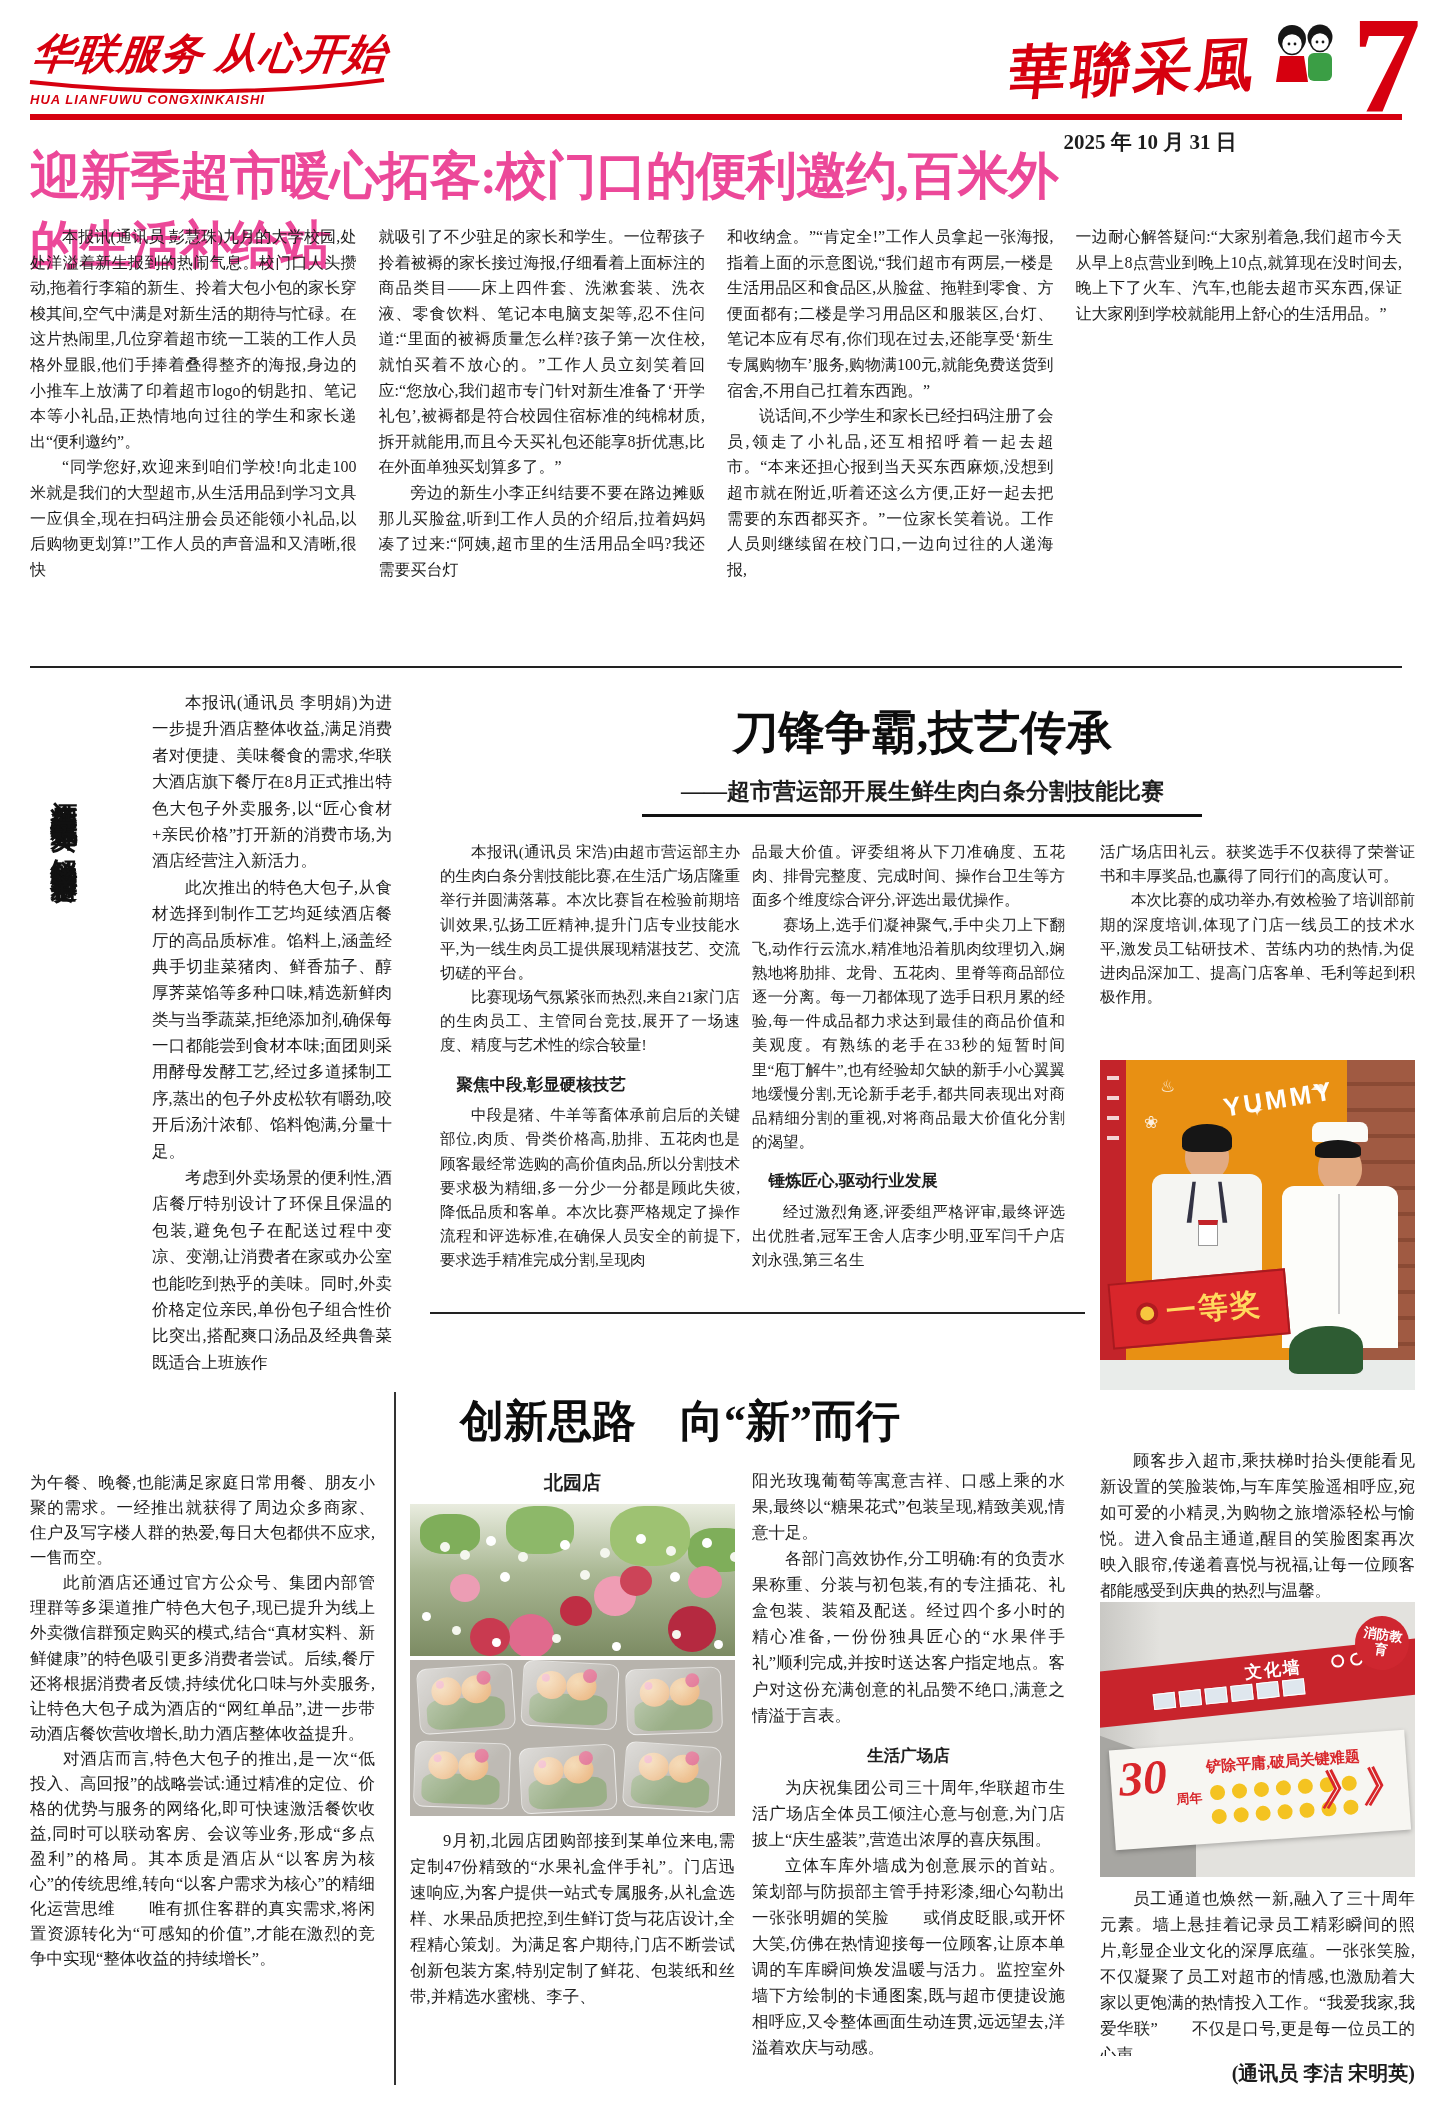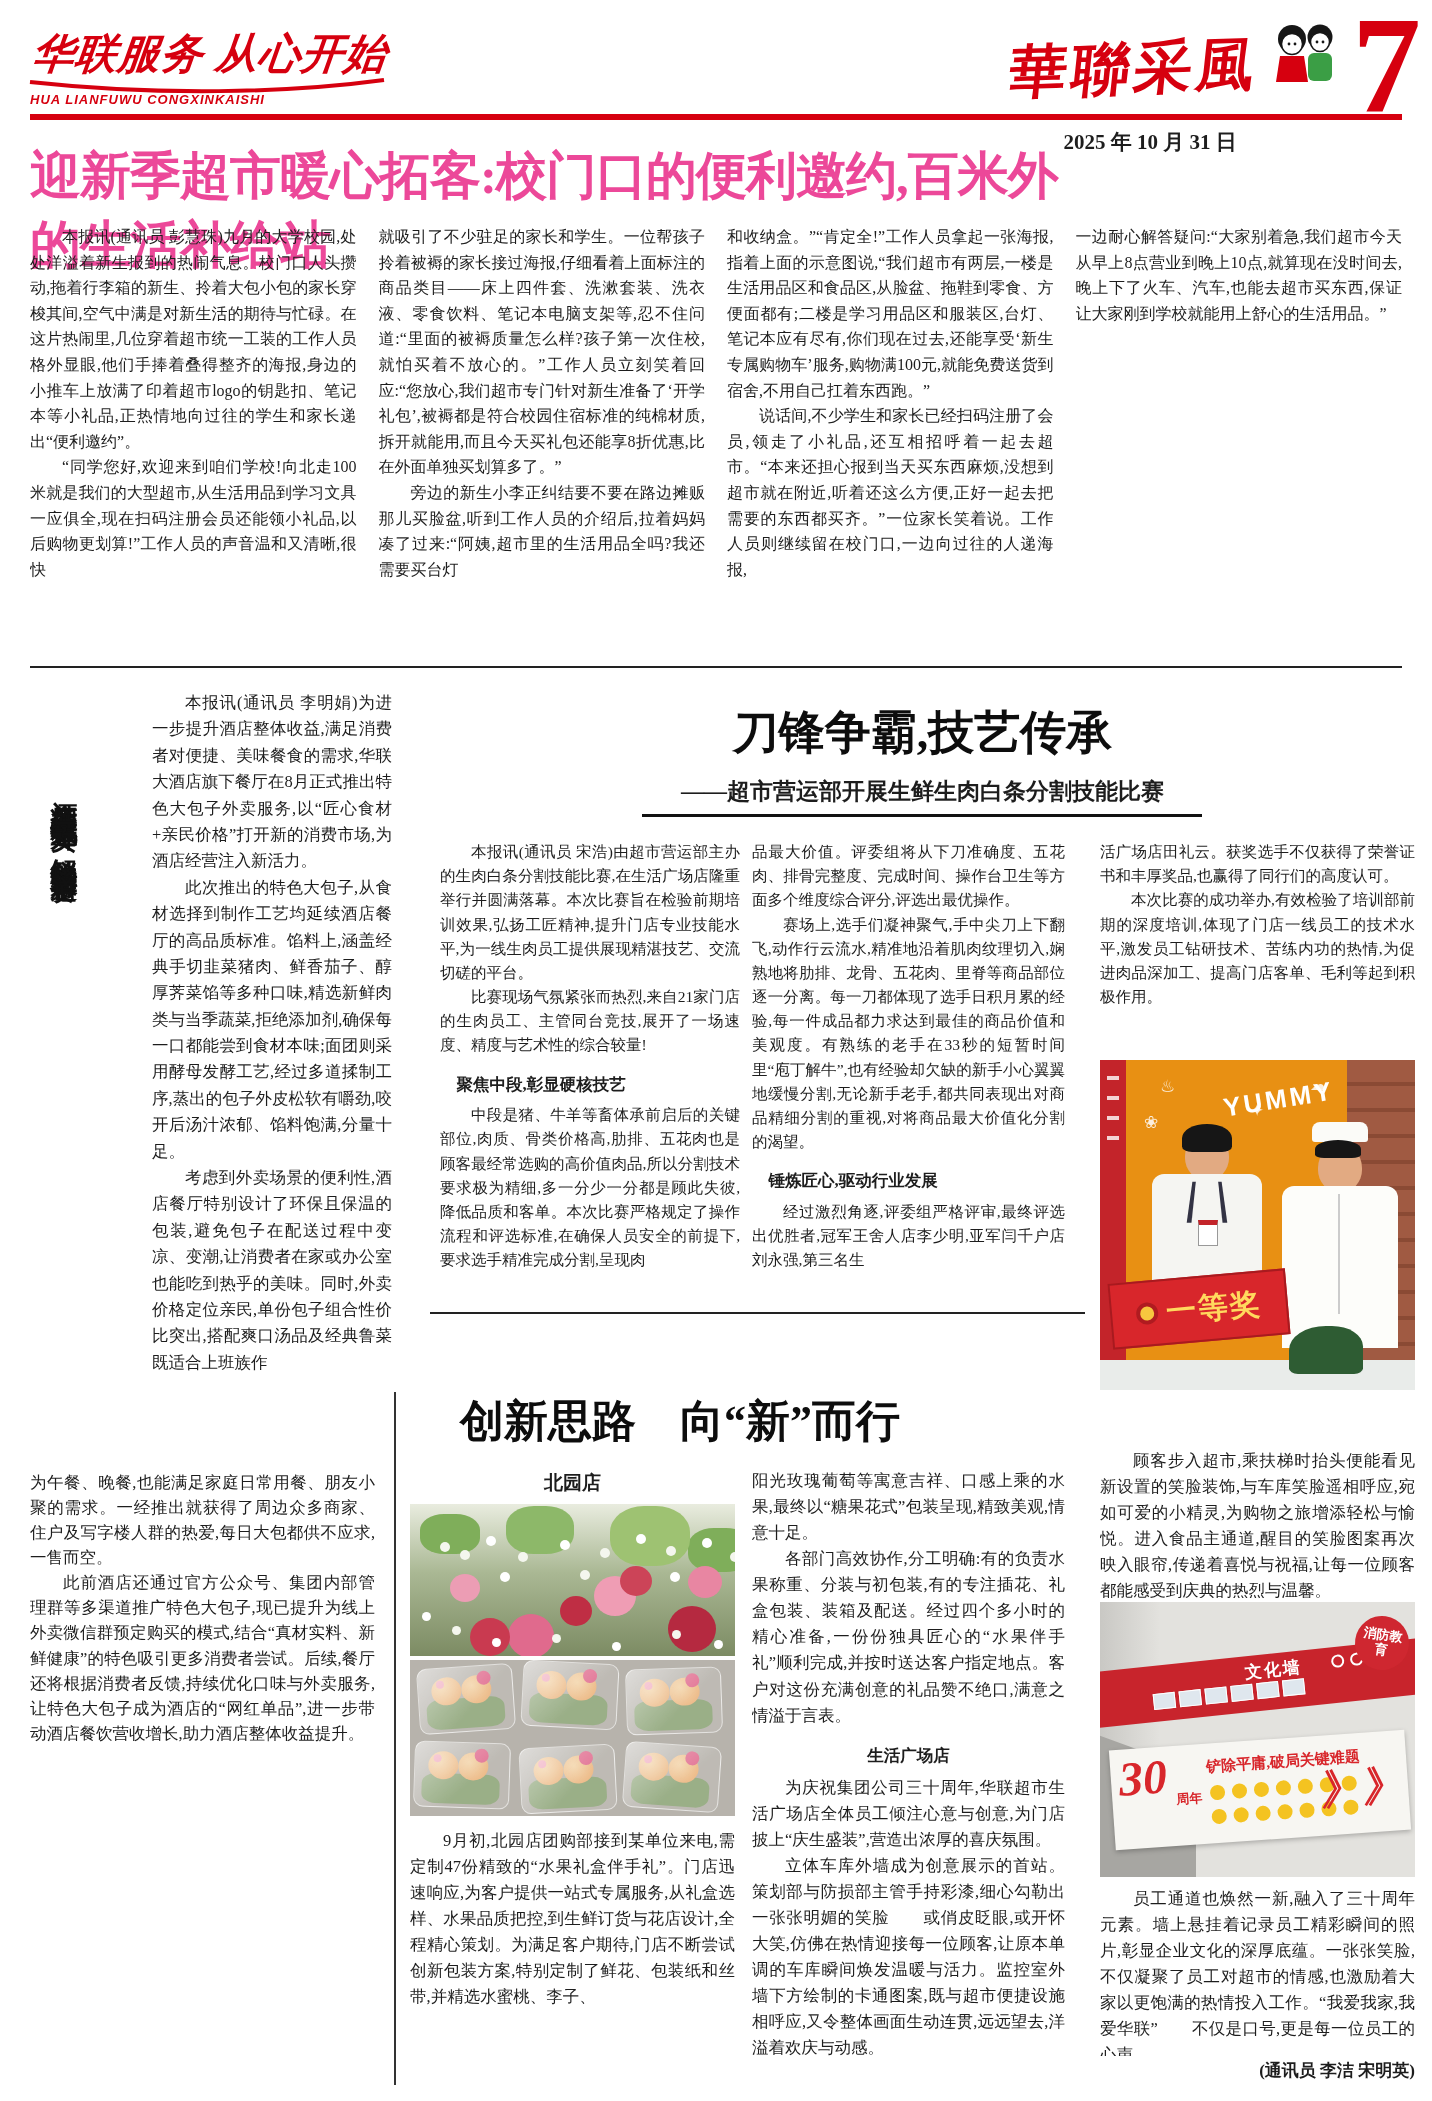--- a/index.html
+++ b/index.html
@@ -122,21 +122,21 @@
   .cw-band { position:absolute; left:12px; top:138px; width:296px; height:100px; background:#f7f6f2;
              transform:rotate(-4deg); box-shadow:0 2px 5px rgba(0,0,0,.25); }
   .cw-30 { position:absolute; left:8px; top:6px; color:#d8262b; font-size:48px; font-weight:900; font-style:italic; line-height:1; }
   .cw-zhou { position:absolute; left:64px; top:44px; color:#d8262b; font-size:13px; font-weight:bold; }
   .cw-slogan { position:absolute; left:96px; top:12px; color:#d8262b; font-weight:900; font-size:15px; }
   .cw-emoji { position:absolute; left:98px; top:42px; width:15px; height:15px; border-radius:50%; background:#f4c321;
               box-shadow:22px 0 0 #f4c321,44px 0 0 #f4c321,66px 0 0 #f4c321,88px 0 0 #f4c321,110px 0 0 #f4c321,132px 0 0 #f4c321,
                          0 24px 0 #f4c321,22px 24px 0 #f4c321,44px 24px 0 #f4c321,66px 24px 0 #f4c321,88px 24px 0 #f4c321,110px 24px 0 #f4c321,132px 24px 0 #f4c321; }
   .cw-chev { position:absolute; right:2px; top:22px; color:#d8262b; font-size:42px; font-weight:900; transform:skewX(-8deg); }
   .bcol3 .p2 { position:absolute; left:0; top:438px; width:315px; height:170px; overflow:hidden; }
-  .credit { position:absolute; left:0; top:610px; width:315px; text-align:right; font-weight:bold; font-size:17px; }
+  .credit { position:absolute; left:0; top:610px; width:315px; text-align:right; font-weight:bold; font-size:20px; }
 </style>
 </head>
 <body>
 
 <div class="page">
 
   <div class="slogan">华联服务 从心开始</div>
   <svg class="swoosh" width="360" height="16">
     <path d="M2 4 C 130 18, 260 15, 356 2" stroke="#d6000f" stroke-width="4" fill="none"></path>
   </svg>
@@ -181,20 +181,21 @@
   <div class="hotel">
     <div class="hotel-vtitle">酒店餐厅新推特色大包子外卖,解锁收益增长新赛道</div>
     <div class="hotel-intro jcol">
       <p class="ind">本报讯(通讯员 李明娟)为进一步提升酒店整体收益,满足消费者对便捷、美味餐食的需求,华联大酒店旗下餐厅在8月正式推出特色大包子外卖服务,以“匠心食材+亲民价格”打开新的消费市场,为酒店经营注入新活力。</p>
       <p class="ind">此次推出的特色大包子,从食材选择到制作工艺均延续酒店餐厅的高品质标准。馅料上,涵盖经典手切韭菜猪肉、鲜香茄子、醇厚荠菜馅等多种口味,精选新鲜肉类与当季蔬菜,拒绝添加剂,确保每一口都能尝到食材本味;面团则采用酵母发酵工艺,经过多道揉制工序,蒸出的包子外皮松软有嚼劲,咬开后汤汁浓郁、馅料饱满,分量十足。</p>
       <p class="ind">考虑到外卖场景的便利性,酒店餐厅特别设计了环保且保温的包装,避免包子在配送过程中变凉、变潮,让消费者在家或办公室也能吃到热乎的美味。同时,外卖价格定位亲民,单份包子组合性价比突出,搭配爽口汤品及经典鲁菜既适合上班族作</p>
     </div>
     <div class="hotel-tail jcol">
       <p class="cont">为午餐、晚餐,也能满足家庭日常用餐、朋友小聚的需求。一经推出就获得了周边众多商家、住户及写字楼人群的热爱,每日大包都供不应求,一售而空。</p>
       <p class="ind">此前酒店还通过官方公众号、集团内部管理群等多渠道推广特色大包子,现已提升为线上外卖微信群预定购买的模式,结合“真材实料、新鲜健康”的特色吸引更多消费者尝试。后续,餐厅还将根据消费者反馈,持续优化口味与外卖服务,让特色大包子成为酒店的“网红单品”,进一步带动酒店餐饮营收增长,助力酒店整体收益提升。</p>
+      <p class="ind">对酒店而言,特色大包子的推出,是一次“低投入、高回报”的战略尝试:通过精准的定位、价格的优势与服务的网络化,即可快速激活餐饮收益,同时可以联动客房、会议等业务,形成“多点盈利”的格局。其本质是酒店从“以客房为核心”的传统思维,转向“以客户需求为核心”的精细化运营思维　　唯有抓住客群的真实需求,将闲置资源转化为“可感知的价值”,才能在激烈的竞争中实现“整体收益的持续增长”。</p>
     </div>
   </div>
   <div class="vdiv"></div>
 
   <div class="knife">
     <div class="knife-head">刀锋争霸,技艺传承</div>
     <div class="knife-sub">——超市营运部开展生鲜生肉白条分割技能比赛</div>
     <div class="knife-subrule"></div>
     <div class="kcol kcol1 jcol">
       <p class="ind">本报讯(通讯员 宋浩)由超市营运部主办的生肉白条分割技能比赛,在生活广场店隆重举行并圆满落幕。本次比赛旨在检验前期培训效果,弘扬工匠精神,提升门店专业技能水平,为一线生肉员工提供展现精湛技艺、交流切磋的平台。</p>

